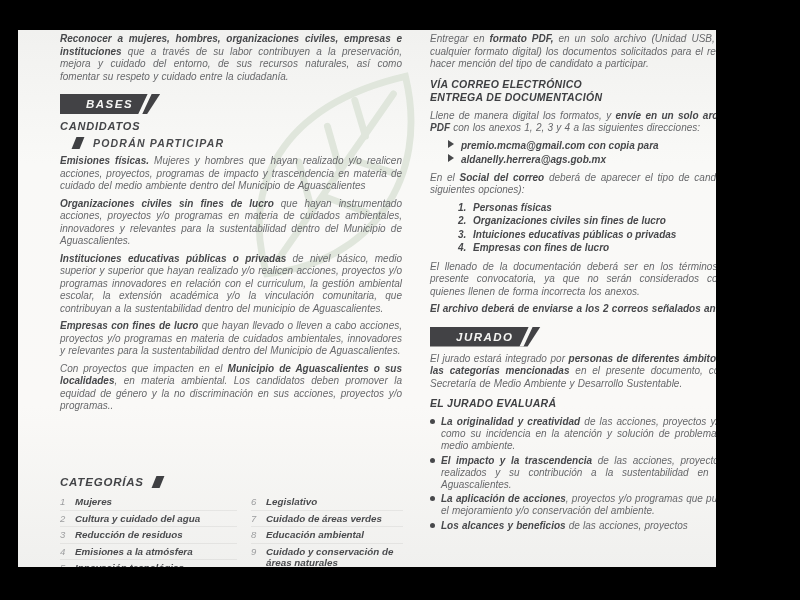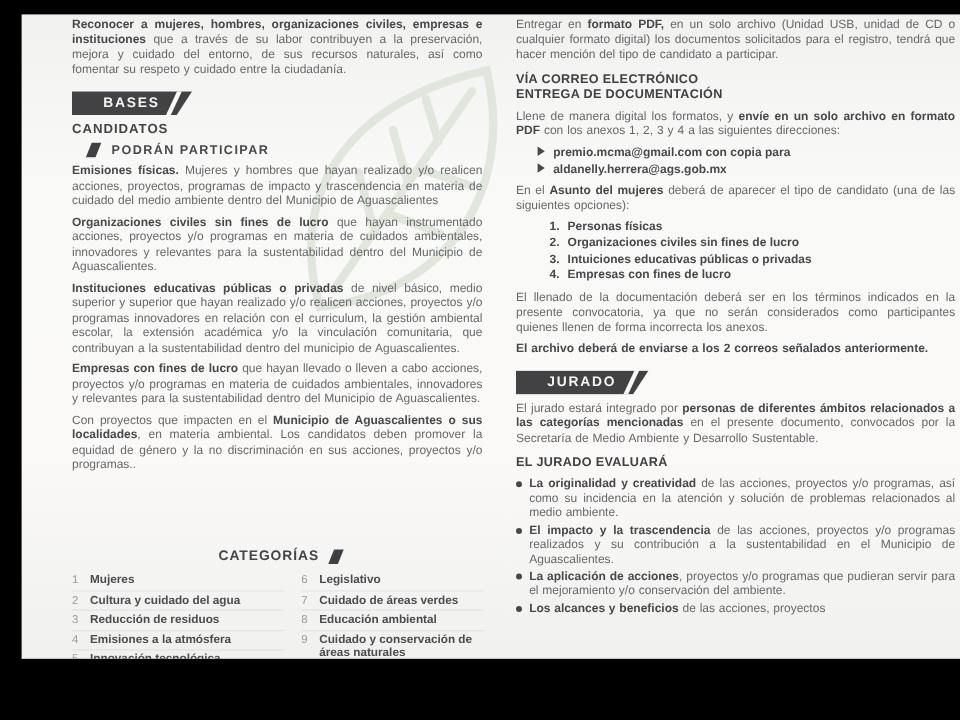--- a/index.html
+++ b/index.html
@@ -1,22 +1,23 @@
 <!DOCTYPE html>
 <html><head>
 <meta charset="utf-8">
 <style>
   html,body{margin:0;padding:0;}
   body{
     width:800px;height:600px;background:#000;overflow:hidden;position:relative;
     font-family:"Liberation Sans",sans-serif;
   }
   .paper{
-    position:absolute;left:18px;top:12px;width:782px;height:537px;overflow:hidden;
+    position:absolute;left:18px;top:30px;width:698px;height:537px;overflow:hidden;
     background:linear-gradient(180deg,#f1f1ef 0%,#f9f9f7 25%,#faf9f7 70%,#f0f0ee 100%);
+    font-style:italic;
   }
   .watermark{position:absolute;left:200px;top:38px;width:240px;height:230px;opacity:.9;}
   .col{position:absolute;top:3px;color:#67686b;font-size:10px;line-height:12.5px;}
   .col-left{left:42px;width:342px;}
   .col-right{left:412px;width:366px;}
   .para{margin:0 0 5px 0;text-align:justify;word-spacing:.5px;}
   .b{font-weight:700;color:#47484b;}
   .badge{
     position:relative;display:inline-block;background:#424245;color:#f5f5f3;
     font-weight:700;font-size:11.5px;letter-spacing:1.5px;line-height:12px;
@@ -26,21 +27,21 @@
   .badge::after{
     content:"";position:absolute;top:-1px;right:14px;width:4px;height:130%;
     background:#f8f8f6;transform:skewX(-25deg);
   }
   .h-caps{font-weight:700;color:#434447;font-size:11px;letter-spacing:.8px;margin:0 0 4px 0;}
   .sub-head{display:flex;align-items:flex-end;margin:0 0 6px 0;padding-left:14px;}
   .sub-head .label{font-weight:700;color:#48494c;font-size:10.5px;letter-spacing:1.2px;}
   .slash-icon{display:inline-block;width:8px;height:12px;background:#3f4043;transform:skewX(-22deg);}
   .sub-head .slash-icon{margin-right:11px;}
   .categories{position:absolute;left:42px;top:446px;width:346px;}
-  .cat-head{display:flex;align-items:center;justify-content:center;}
+  .cat-head{display:flex;align-items:center;}
   .cat-head .label{font-weight:700;color:#434447;font-size:11.5px;letter-spacing:.8px;}
   .cat-head .slash-icon{margin-left:10px;}
   .cat-grid{display:flex;gap:14px;margin-top:6px;}
   .cat-col-a{width:177px;}
   .cat-col-b{width:152px;}
   ul.cat-list{list-style:none;margin:0;padding:0;}
   .cat-row{display:flex;align-items:flex-start;padding:2px 0 2px 0;border-bottom:1px solid rgba(110,110,110,.10);}
   .cat-num{flex:0 0 15px;color:#9b9c9e;font-size:9.5px;line-height:11.5px;}
   .cat-label{font-weight:700;color:#4a4b4e;font-size:9.8px;line-height:11.5px;}
   .section-heading{font-weight:700;color:#3f4043;font-size:10.5px;line-height:13px;letter-spacing:.3px;margin:7px 0 6px 0;}
@@ -158,21 +159,21 @@
       <li class="email-row">
           <span class="arrow-right-icon"></span>
           <span>premio.mcma@gmail.com con copia para</span>
         </li>
       <li class="email-row">
           <span class="arrow-right-icon"></span>
           <span>aldanelly.herrera@ags.gob.mx</span>
         </li>
     </ul>
 
-    <p class="para"><span>En el </span><span class="b">Asunto del mujeres</span><span> deberá de aparecer el tipo de candidato (una de las siguientes opciones):</span></p>
+    <p class="para"><span>En el </span><span class="b">Social del correo</span><span> deberá de aparecer el tipo de candidato (una de las siguientes opciones):</span></p>
 
     <ul class="opt-list">
       <li class="opt-row">
           <span class="opt-num">1.</span>
           <span>Personas físicas</span>
         </li>
       <li class="opt-row">
           <span class="opt-num">2.</span>
           <span>Organizaciones civiles sin fines de lucro</span>
         </li>

